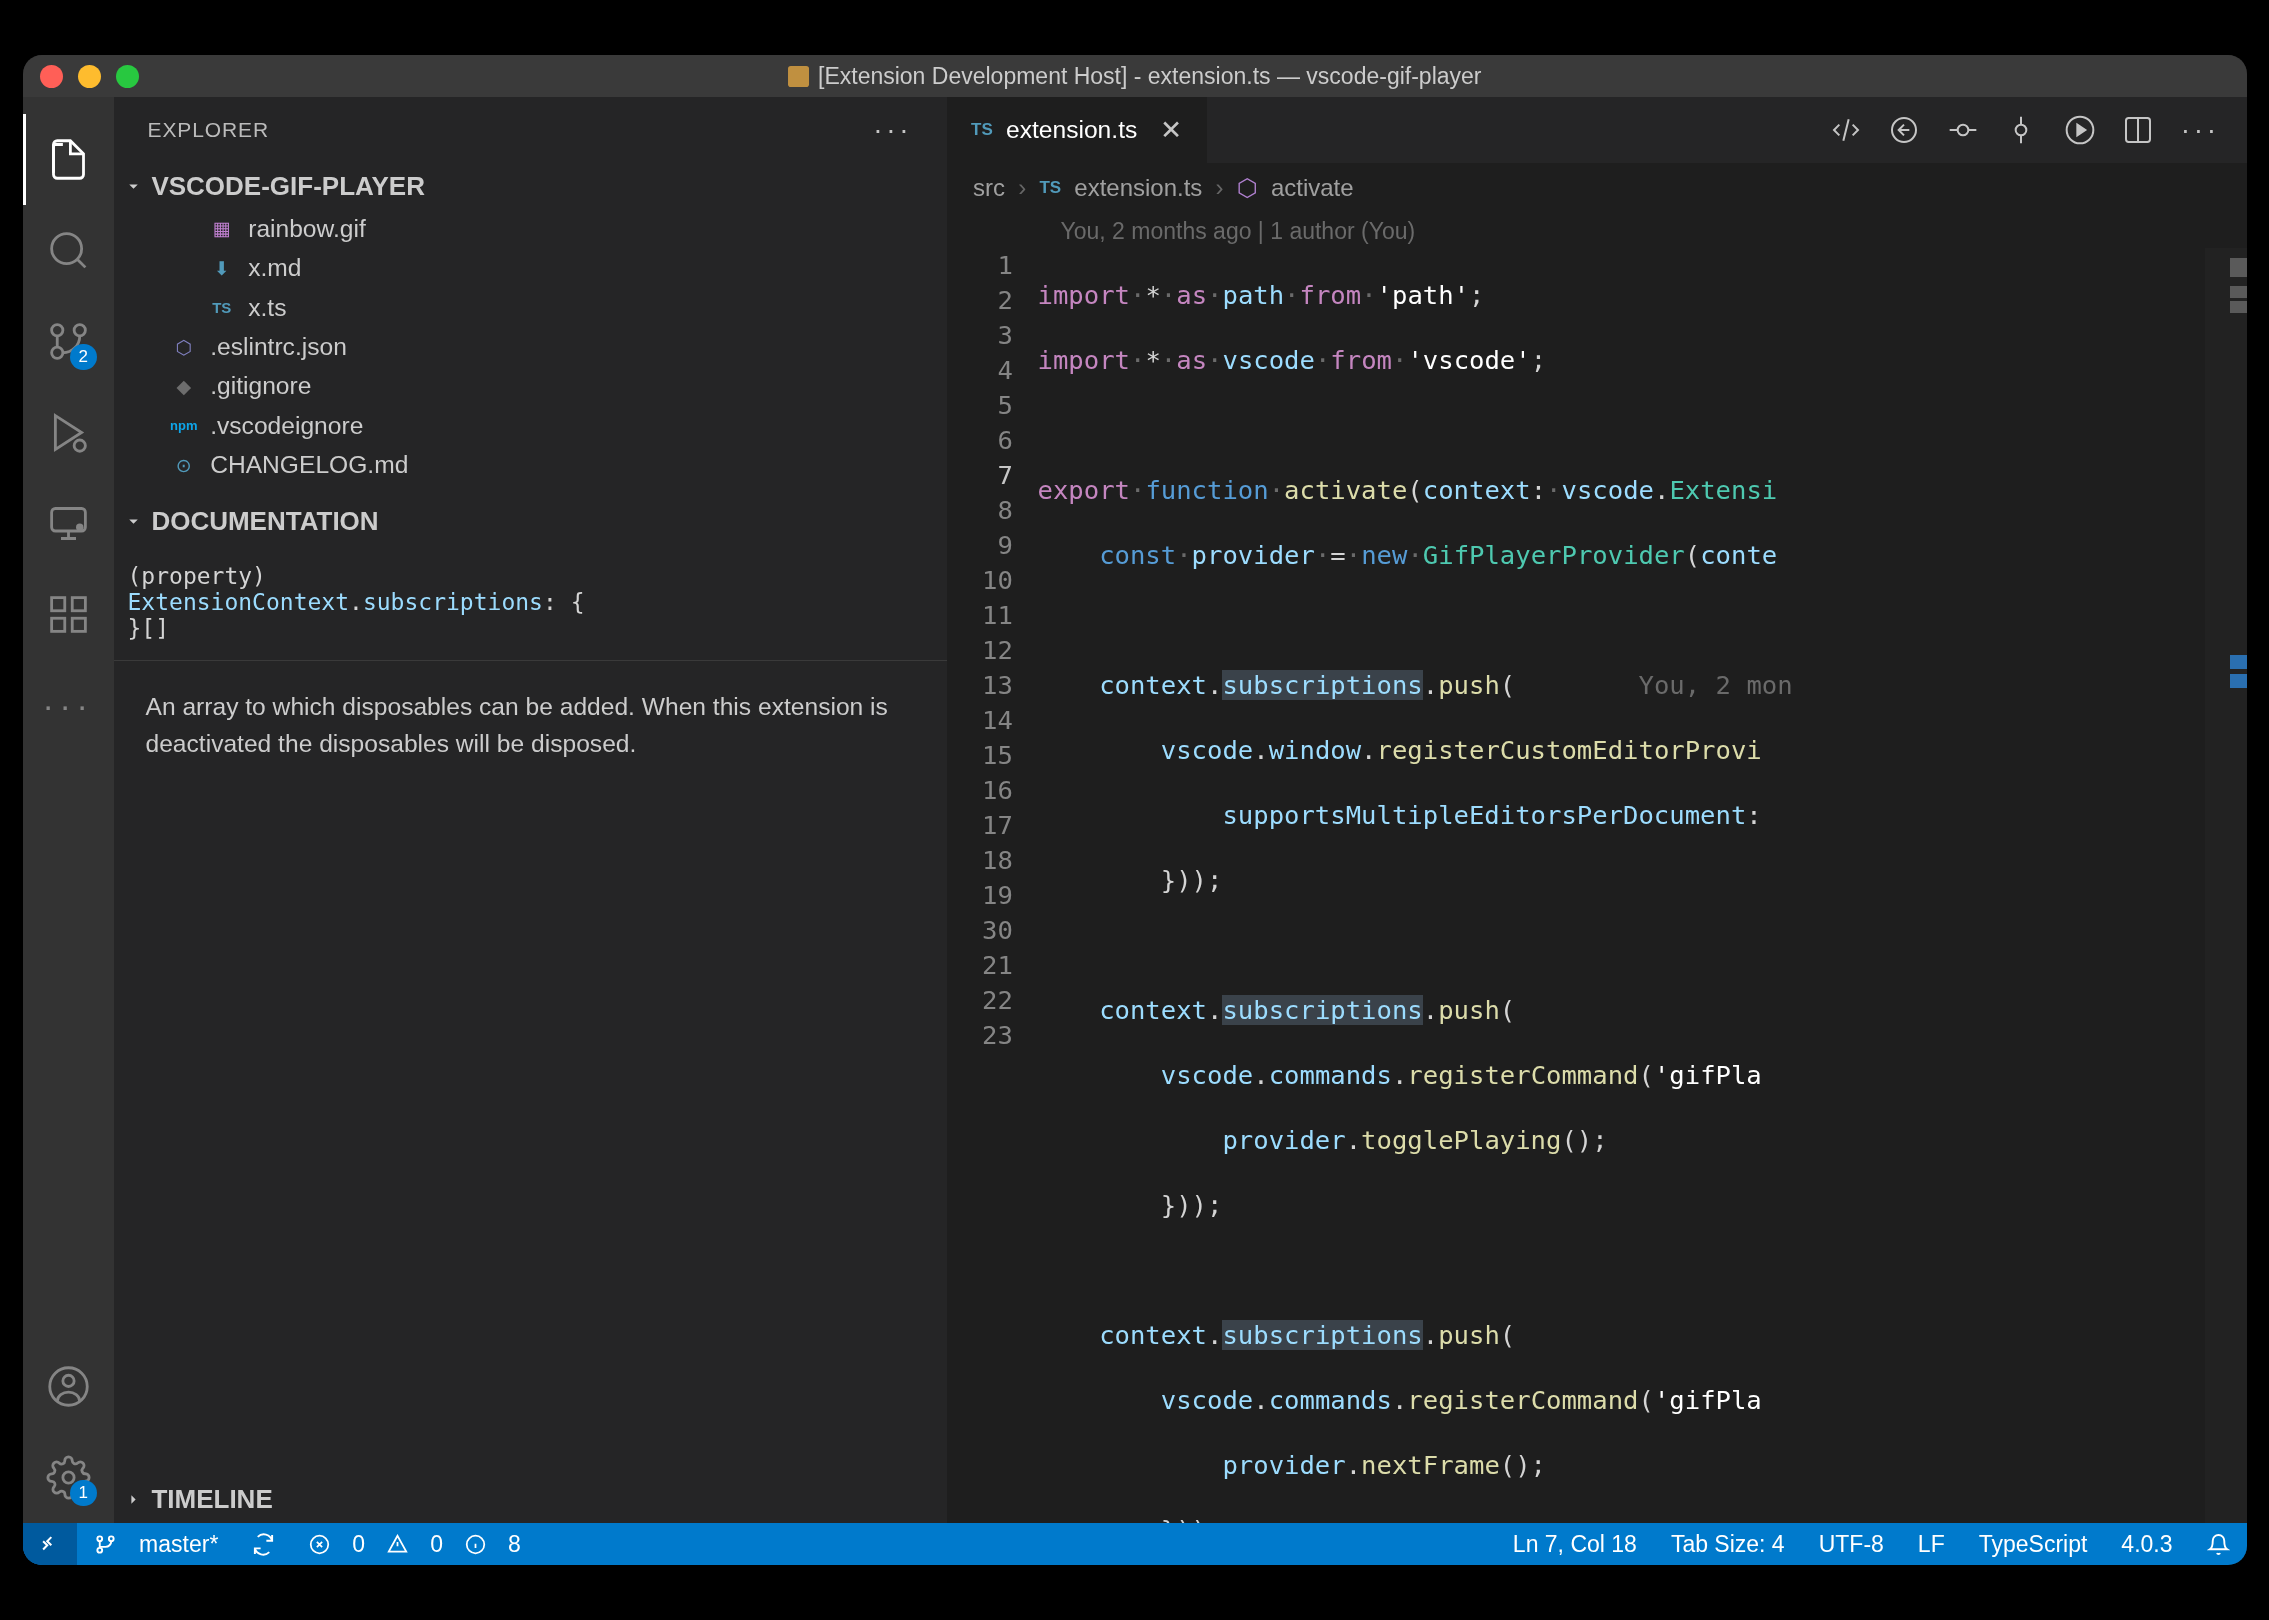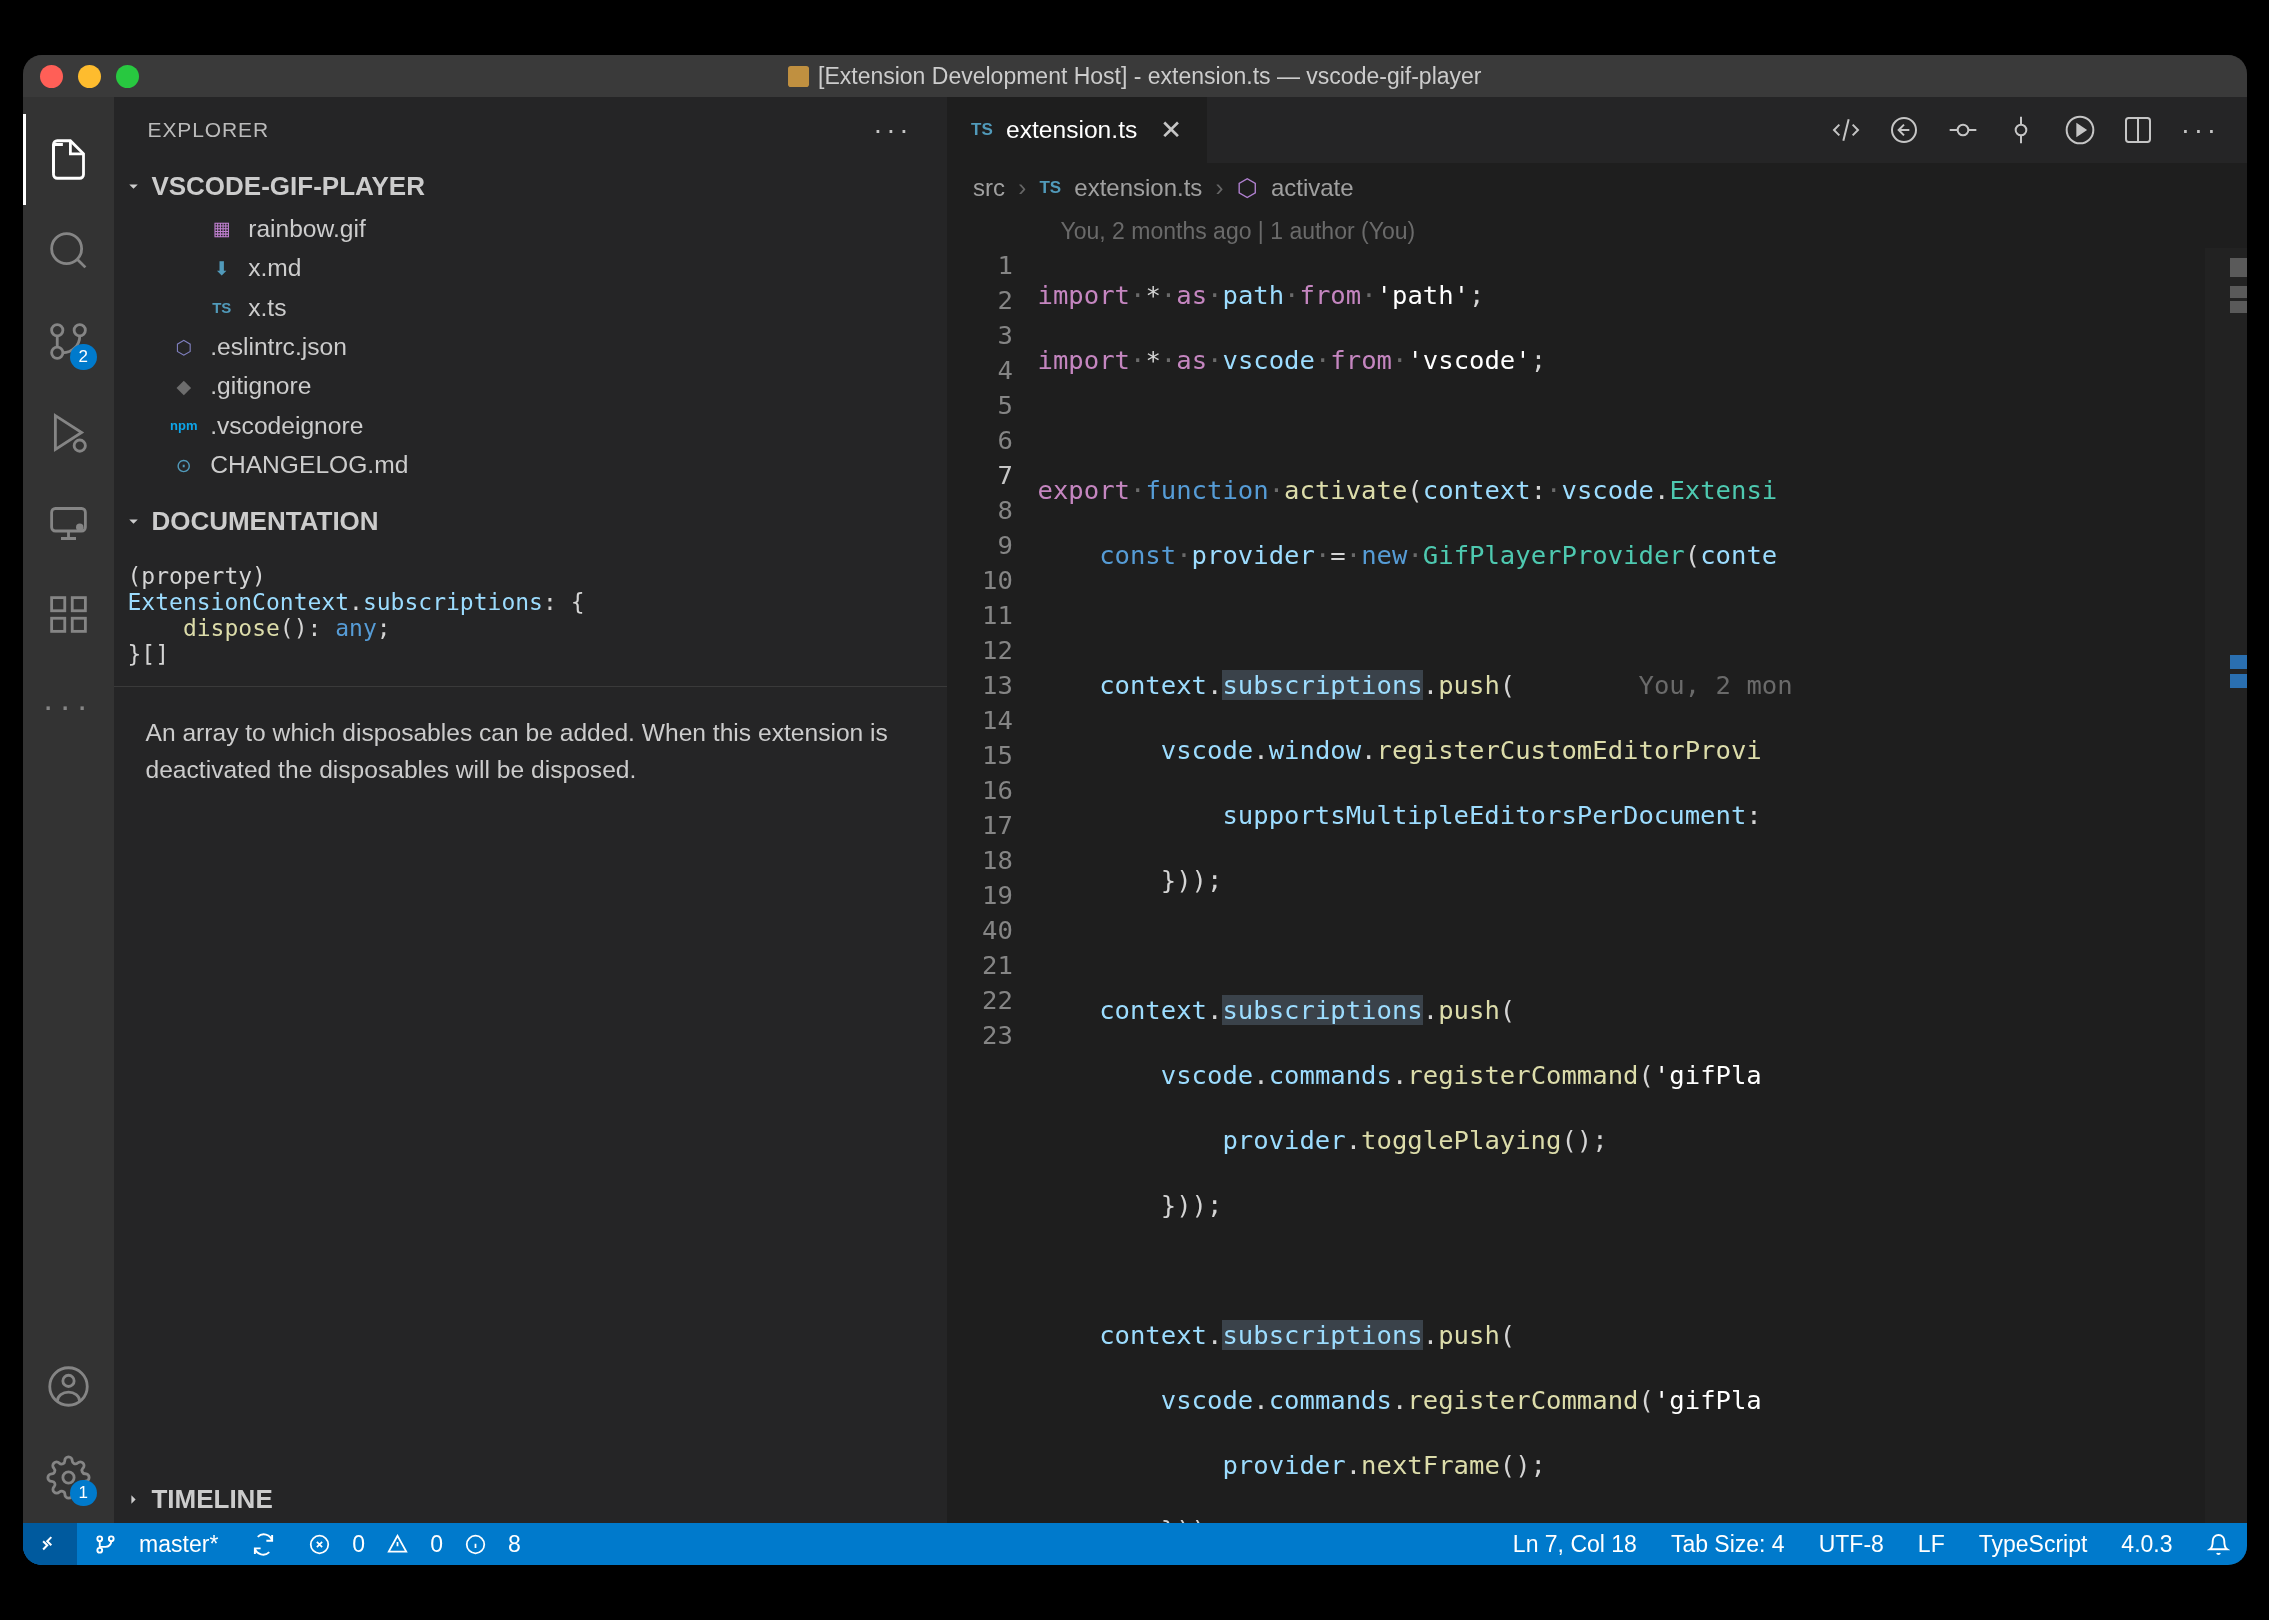--- a/index.html
+++ b/index.html
@@ -268,21 +268,20 @@
       </div>
       <div class="section-header" style="margin-top:13.2px">
         <svg width="17" height="17" viewBox="0 0 16 16">
             <path fill="currentColor" d="M4 6l4 4 4-4z"></path>
           </svg>
         <span>DOCUMENTATION</span>
       </div>
       <div class="doc-panel">
         <div style="color:#d4d4d4">(property)</div>
         <div><span class="c-id">ExtensionContext</span><span class="c-punc">.</span><span class="c-id">subscriptions</span><span class="c-punc">: {</span></div>
-        <div><span class="c-punc">&nbsp;&nbsp;&nbsp;&nbsp;</span><span class="c-fn">dispose</span><span class="c-punc">(): </span><span class="c-st">any</span><span class="c-punc">;</span></div>
         <div><span class="c-punc">}[]</span></div>
       </div>
       <div class="doc-desc">An array to which disposables can be added. When this extension is deactivated the disposables will be disposed.</div>
       <div style="flex:1"></div>
       <div class="section-header">
         <svg width="17" height="17" viewBox="0 0 16 16">
             <path fill="currentColor" d="M6 4l4 4-4 4z"></path>
           </svg>
         <span>TIMELINE</span>
       </div>
@@ -346,21 +345,21 @@
             <div class="ln">10</div>
             <div class="ln">11</div>
             <div class="ln">12</div>
           <div class="ln">13</div>
             <div class="ln">14</div>
             <div class="ln">15</div>
             <div class="ln">16</div>
           <div class="ln">17</div>
             <div class="ln">18</div>
             <div class="ln">19</div>
-            <div class="ln">40</div>
+            <div class="ln">30</div>
           <div class="ln">21</div>
             <div class="ln">22</div>
             <div class="ln">23</div>
         </div>
         <div class="code-lines">
 <div class="cl"><span class="c-kw">import</span><span class="c-dim">·</span><span class="c-op">*</span><span class="c-dim">·</span><span class="c-kw">as</span><span class="c-dim">·</span><span class="c-id">path</span><span class="c-dim">·</span><span class="c-kw">from</span><span class="c-dim">·</span><span class="c-str">'path'</span><span class="c-punc">;</span></div>
 <div class="cl"><span class="c-kw">import</span><span class="c-dim">·</span><span class="c-op">*</span><span class="c-dim">·</span><span class="c-kw">as</span><span class="c-dim">·</span><span class="c-id">vscode</span><span class="c-dim">·</span><span class="c-kw">from</span><span class="c-dim">·</span><span class="c-str">'vscode'</span><span class="c-punc">;</span></div>
 <div class="cl"></div>
 <div class="cl"><span class="c-kw">export</span><span class="c-dim">·</span><span class="c-st">function</span><span class="c-dim">·</span><span class="c-fn">activate</span><span class="c-punc">(</span><span class="c-id">context</span><span class="c-punc">:</span><span class="c-dim">·</span><span class="c-id">vscode</span><span class="c-punc">.</span><span class="c-ty">Extensi</span></div>
 <div class="cl">    <span class="c-st">const</span><span class="c-dim">·</span><span class="c-id">provider</span><span class="c-dim">·</span><span class="c-op">=</span><span class="c-dim">·</span><span class="c-st">new</span><span class="c-dim">·</span><span class="c-ty">GifPlayerProvider</span><span class="c-punc">(</span><span class="c-id">conte</span></div>

